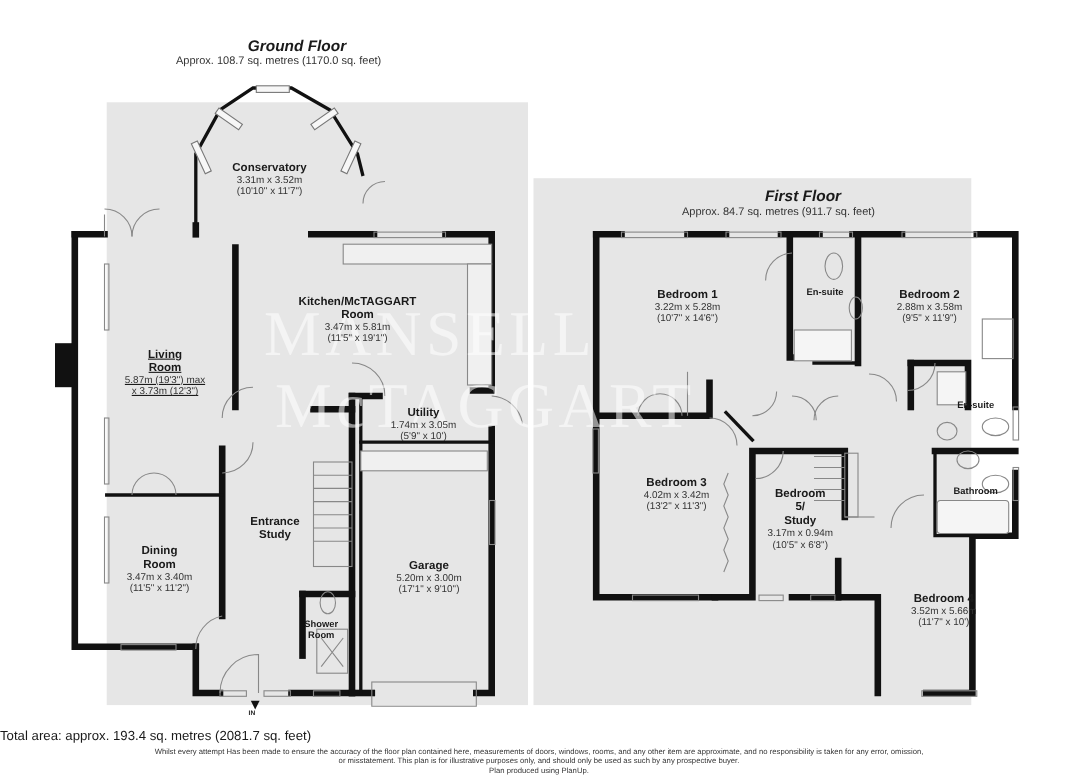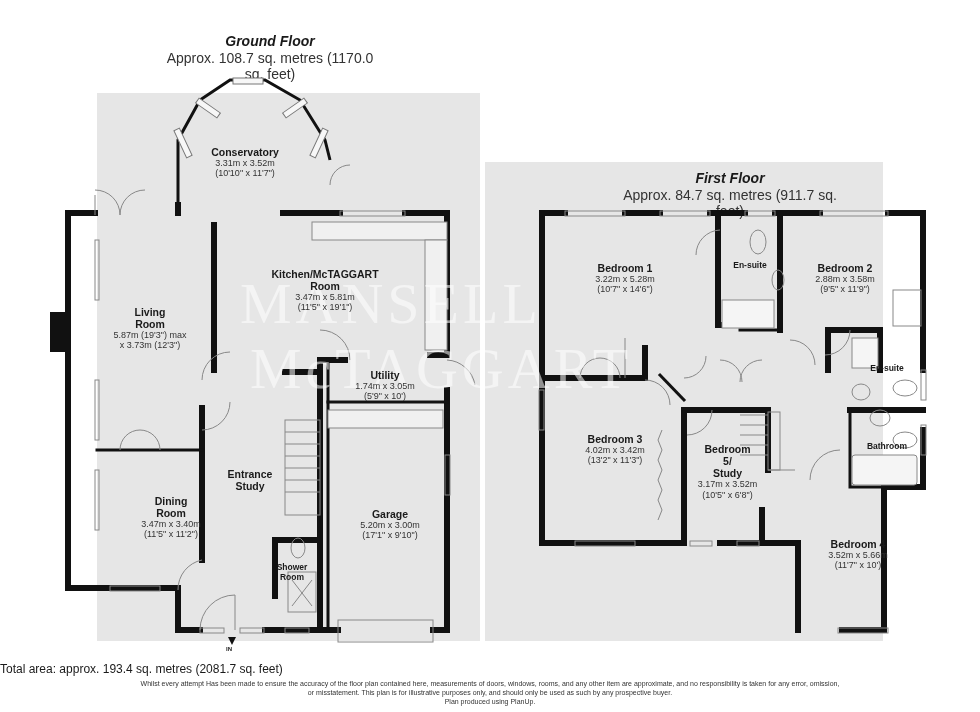--- a/index.html
+++ b/index.html
@@ -1,21 +1,21 @@
 <!DOCTYPE html>
 <html><head>
 <meta charset="utf-8">
 <style>
   html, body { margin:0; padding:0; background:#ffffff; }
   body { width:980px; height:712px; position:relative; overflow:hidden; font-family:"Liberation Sans", sans-serif; color:#1a1a1a; }
   .bg-ground { position:absolute; left:97px; top:93px; width:383px; height:548px; background:#e6e6e6; }
   .bg-first { position:absolute; left:485px; top:162px; width:398px; height:479px; background:#e6e6e6; }
   svg.plan { position:absolute; left:0; top:0; }
   .floor-title { position:absolute; font-weight:bold; font-size:14px; text-align:center;font-style:italic; }
-  .floor-sub { position:absolute; font-size:14px; text-align:center; color:#333; }
+  .floor-sub { position:absolute; font-size:10px; text-align:left; color:#333; }
   .room { position:absolute; text-align:center; line-height:1.15; }
   .room .name { font-weight:bold; font-size:10.5px; display:block; }
   .room .dim { font-size:9px; display:block; color:#333; }
   .room.small .name { font-size:8.5px; }
   .watermark { position:absolute; font-family:"Liberation Serif", serif; color:rgba(255,255,255,0.55); font-size:58px; letter-spacing:4px; white-space:nowrap; }
   .total { position:absolute; left:0; width:980px; top:662px; text-align:left; font-size:12px; }
   .disclaimer { position:absolute; left:140px; width:700px; top:680px; text-align:center; font-size:7px; line-height:1.25; color:#333; }
   .in-label { position:absolute; left:226px; top:646px; font-size:6px; font-weight:bold; }
 </style>
 </head>
@@ -179,32 +179,32 @@
   <span class="name">Conservatory</span>
   <span class="dim">3.31m x 3.52m</span>
   <span class="dim">(10'10" x 11'7")</span>
 </div>
 <div class="room" style="left:265px;top:268px;width:120px;">
   <span class="name">Kitchen/McTAGGART</span>
   <span class="name">Room</span>
   <span class="dim">3.47m x 5.81m</span>
   <span class="dim">(11'5" x 19'1")</span>
 </div>
-<div class="room" style="left:95px;top:306px;width:110px;">
+<div class="room" style="left:95px;top:316px;width:110px;text-decoration:underline;">
   <span class="name">Living</span>
   <span class="name">Room</span>
   <span class="dim">5.87m (19'3") max</span>
   <span class="dim">x 3.73m (12'3")</span>
 </div>
 <div class="room" style="left:335px;top:369px;width:100px;">
   <span class="name">Utility</span>
   <span class="dim">1.74m x 3.05m</span>
   <span class="dim">(5'9" x 10')</span>
 </div>
-<div class="room" style="left:95px;top:495px;width:100px;padding-left:26px;">
+<div class="room" style="left:95px;top:495px;width:100px;">
   <span class="name">Dining</span>
   <span class="name">Room</span>
   <span class="dim">3.47m x 3.40m</span>
   <span class="dim">(11'5" x 11'2")</span>
 </div>
 <div class="room" style="left:215px;top:468px;width:70px;">
   <span class="name">Entrance</span>
   <span class="name">Study</span>
 </div>
 <div class="room" style="left:335px;top:508px;width:110px;">
@@ -236,21 +236,21 @@
 </div>
 <div class="room" style="left:565px;top:433px;width:100px;">
   <span class="name">Bedroom 3</span>
   <span class="dim">4.02m x 3.42m</span>
   <span class="dim">(13'2" x 11'3")</span>
 </div>
 <div class="room" style="left:690px;top:443px;width:75px;">
   <span class="name">Bedroom</span>
   <span class="name">5/</span>
   <span class="name">Study</span>
-  <span class="dim">3.17m x 3.52m</span>
+  <span class="dim">3.17m x 0.94m</span>
   <span class="dim">(10'5" x 6'8")</span>
 </div>
 <div class="room small" style="left:862px;top:442px;width:50px;">
   <span class="name">Bathroom</span>
 </div>
 <div class="room" style="left:808px;top:538px;width:100px;">
   <span class="name">Bedroom 4</span>
   <span class="dim">3.52m x 5.66m</span>
   <span class="dim">(11'7" x 10')</span>
 </div>

